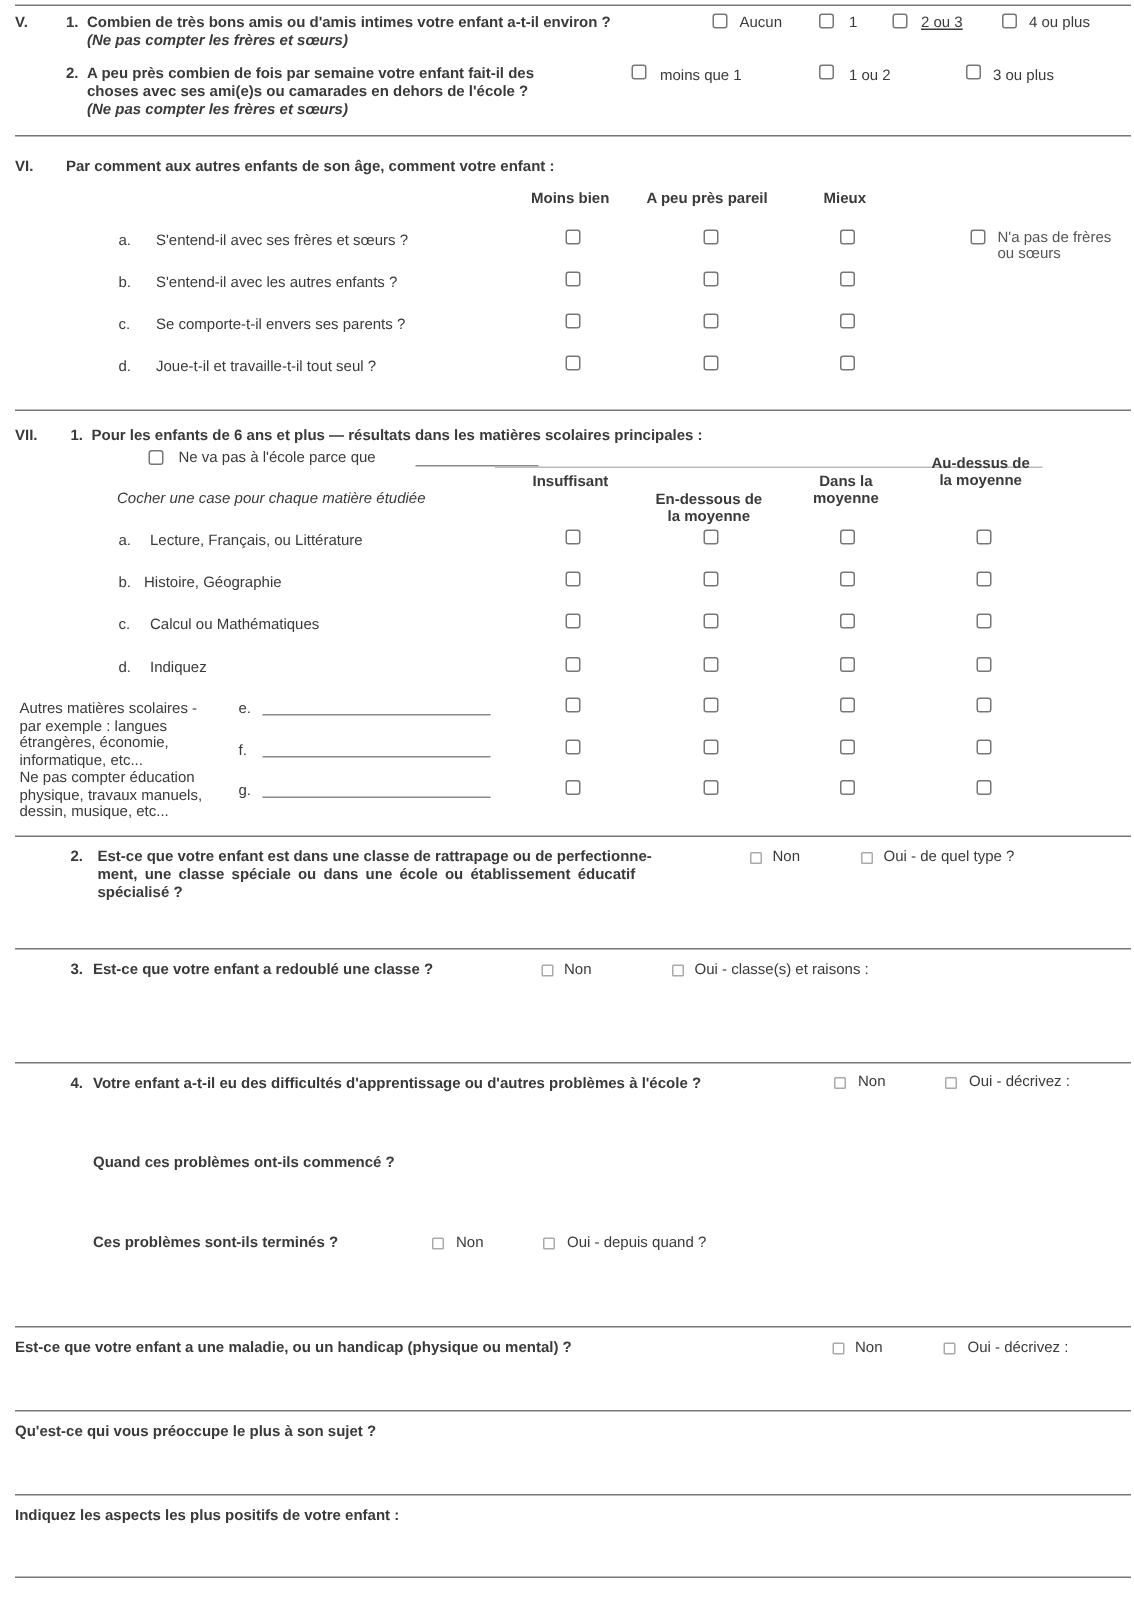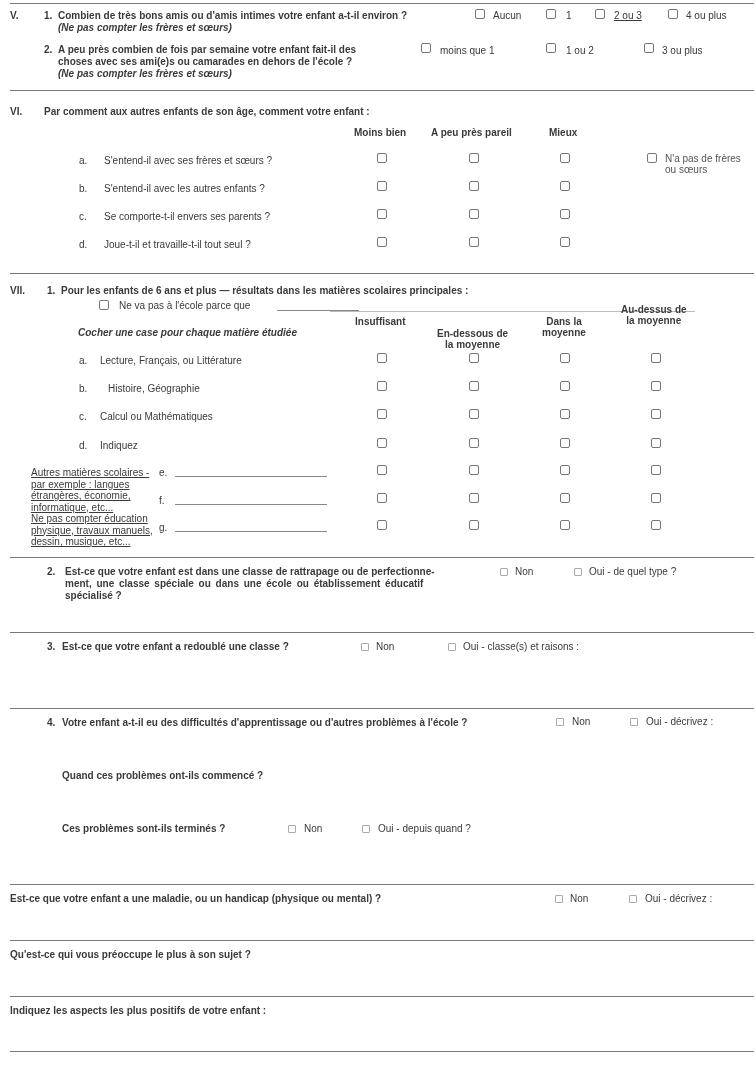--- a/index.html
+++ b/index.html
@@ -88,21 +88,21 @@
 
 <div class="abs b" style="left:10px; top:285px;">VII.</div>
 <div class="abs b" style="left:47px; top:285px;">1.</div>
 <div class="abs b" style="left:61px; top:285px;">Pour les enfants de 6 ans et plus — résultats dans les matières scolaires principales :</div>
 
 <div class="cb" style="left:99px; top:300px;"></div>
 <div class="abs" style="left:119px; top:300px;">Ne va pas à l'école parce que</div>
 <div class="fillline" style="left:277px; top:310px; width:82px;"></div>
 <div class="hr" style="left:330px; width:365px; top:311px; border-color:#bbb;"></div>
 
-<div class="abs i" style="left:78px; top:327px;font-weight:bold;">Cocher une case pour chaque matière étudiée</div>
+<div class="abs i" style="left:78px; top:327px;">Cocher une case pour chaque matière étudiée</div>
 
 <div class="colhead" style="left:355px; top:316px;"><span>Insuffisant</span></div>
 <div class="colhead" style="left:437px; top:328px;">
     <div>En-dessous de</div>
     <div>la moyenne</div>
   </div>
 <div class="colhead" style="left:542px; top:316px;">
     <div>Dans la</div>
     <div>moyenne</div>
   </div>
@@ -112,21 +112,21 @@
   </div>
 
 <div id="vii-rows">
     <div class="abs" style="left:79px; top:355px;">a.</div>
     <div class="abs" style="left:100px; top:355px;">Lecture, Français, ou Littérature</div>
     <div class="cb" style="left:377px; top:353px;"></div>
     <div class="cb" style="left:469px; top:353px;"></div>
     <div class="cb" style="left:560px; top:353px;"></div>
     <div class="cb" style="left:651px; top:353px;"></div>
     <div class="abs" style="left:79px; top:383px;">b.</div>
-    <div class="abs" style="left:108px; top:383px;">Histoire, Géographie</div>
+    <div class="abs" style="left:96px; top:383px;">Histoire, Géographie</div>
     <div class="cb" style="left:377px; top:381px;"></div>
     <div class="cb" style="left:469px; top:381px;"></div>
     <div class="cb" style="left:560px; top:381px;"></div>
     <div class="cb" style="left:651px; top:381px;"></div>
     <div class="abs" style="left:79px; top:411px;">c.</div>
     <div class="abs" style="left:100px; top:411px;">Calcul ou Mathématiques</div>
     <div class="cb" style="left:377px; top:409px;"></div>
     <div class="cb" style="left:469px; top:409px;"></div>
     <div class="cb" style="left:560px; top:409px;"></div>
     <div class="cb" style="left:651px; top:409px;"></div>
@@ -149,21 +149,21 @@
     <div class="cb" style="left:560px; top:493px;"></div>
     <div class="cb" style="left:651px; top:493px;"></div>
     <div class="abs" style="left:159px; top:522px;">g.</div>
     <div class="fillline" style="left:175px; top:531px; width:152px;"></div>
     <div class="cb" style="left:377px; top:520px;"></div>
     <div class="cb" style="left:469px; top:520px;"></div>
     <div class="cb" style="left:560px; top:520px;"></div>
     <div class="cb" style="left:651px; top:520px;"></div>
   </div>
 
-<div id="other-note" style="position:absolute; left:31px; top:467px; line-height:11.5px;text-decoration:underline;">
+<div id="other-note" style="position:absolute; left:13px; top:467px; line-height:11.5px;">
     <div style="white-space:nowrap;">Autres matières scolaires -</div>
     <div style="white-space:nowrap;">par exemple : langues</div>
     <div style="white-space:nowrap;">étrangères, économie,</div>
     <div style="white-space:nowrap;">informatique, etc...</div>
     <div style="white-space:nowrap;">Ne pas compter éducation</div>
     <div style="white-space:nowrap;">physique, travaux manuels,</div>
     <div style="white-space:nowrap;">dessin, musique, etc...</div>
   </div>
 
 <div class="hr" style="top:557px;"></div>

